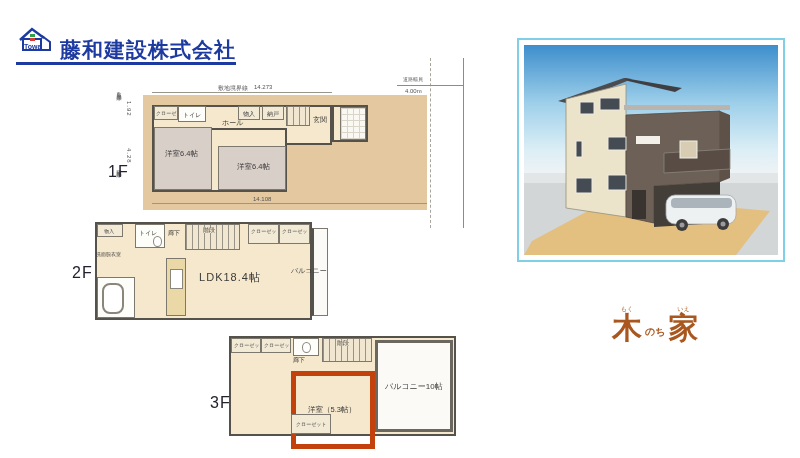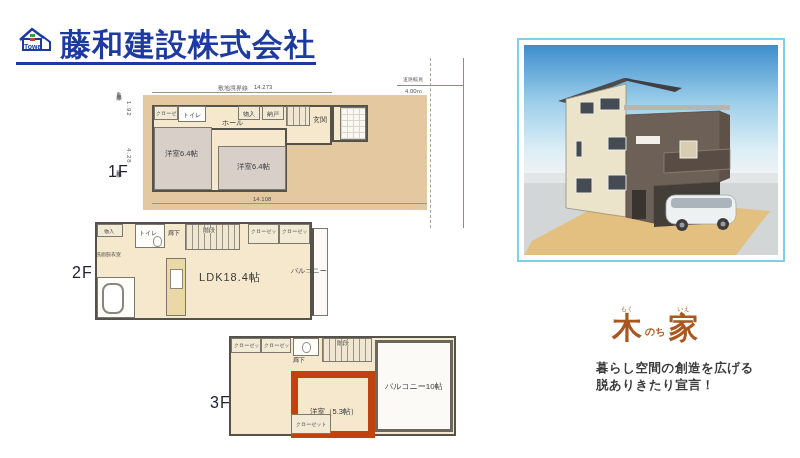--- a/index.html
+++ b/index.html
@@ -6,21 +6,21 @@
   html,body{background:#fff}
   body{font-family:"Liberation Sans","DejaVu Sans",sans-serif;}
   .canvas{position:relative;width:800px;height:458px;background:#fff;overflow:hidden}
   .abs{position:absolute}
   .lbl{position:absolute;color:#3b3b3b;white-space:nowrap;line-height:1}
   .vlbl{writing-mode:vertical-rl;letter-spacing:1px}
 
   
   .hdr{position:absolute;left:16px;top:26px;display:flex;align-items:flex-end;gap:4px;
        border-bottom:3px solid #1d3aa0;padding-bottom:2px}
-  .hdr-name{color:#1d3aa0;font-size:31px;font-weight:bold;letter-spacing:1px;line-height:1}
+  .hdr-name{color:#1d3aa0;font-size:21px;font-weight:bold;letter-spacing:1px;line-height:1}
 
   
   .site{background:#e4c89f}
   .house{background:#f6e8cc;border:2px solid #55524c}
   .cell{position:absolute;border:1px solid #7d786e;background:#f3ead6;overflow:hidden}
   .cell-w{background:#fdfdfa}
   .gray-room{position:absolute;background:#d9cfc9;border:1px solid #7d786e}
   .stairs{position:absolute;border:1px solid #7d786e;
           background:repeating-linear-gradient(90deg,#9a9488 0 1px,#f1e6cf 1px 6px)}
   .tiny{font-size:5px}
@@ -172,21 +172,21 @@
     <div class="cell" style="left:56px;top:8px;width:30px;height:15px">
       <span class="lbl tiny" style="left:2px;top:4px">クローゼット</span>
     </div>
     <div class="cell cell-w" style="left:88px;top:8px;width:26px;height:18px">
       <span class="oval" style="left:8px;top:3px;width:9px;height:11px"></span>
     </div>
     <div class="stairs" style="left:117px;top:8px;width:50px;height:24px"></div>
     <div class="lbl small" style="left:131px;top:10px;background:#f1e6cf;padding:0 1px">階段</div>
     <div class="lbl small" style="left:88px;top:27px">廊下</div>
 
-    <div class="abs" style="left:86px;top:41px;width:84px;height:67px;border:7px solid #c2410c">
+    <div class="abs" style="left:86px;top:41px;width:84px;height:78px;border:5px solid #c2410c">
       <span class="lbl roomlbl" style="left:12px;top:30px;font-size:7.5px">洋室（5.3帖）</span>
     </div>
     <div class="cell" style="left:86px;top:84px;width:40px;height:20px">
       <span class="lbl tiny" style="left:4px;top:7px">クローゼット</span>
     </div>
 
     <div class="floor-tag" style="left:5px;top:64px">3F</div>
   </div>
 
   <div class="render">
@@ -235,16 +235,14 @@
     <span>
       <span class="furi">もく</span>
       <span class="kanji-big">木</span>
     </span>
     <span class="nochi">のち</span>
     <span>
       <span class="furi">いえ</span>
       <span class="kanji-big">家</span>
     </span>
   </div>
-  <div class="slogan1">暮らし空間の創造を広げる</div>
-  <div class="slogan2">脱ありきたり宣言！</div>
 
 </div>
 
 </body></html>

